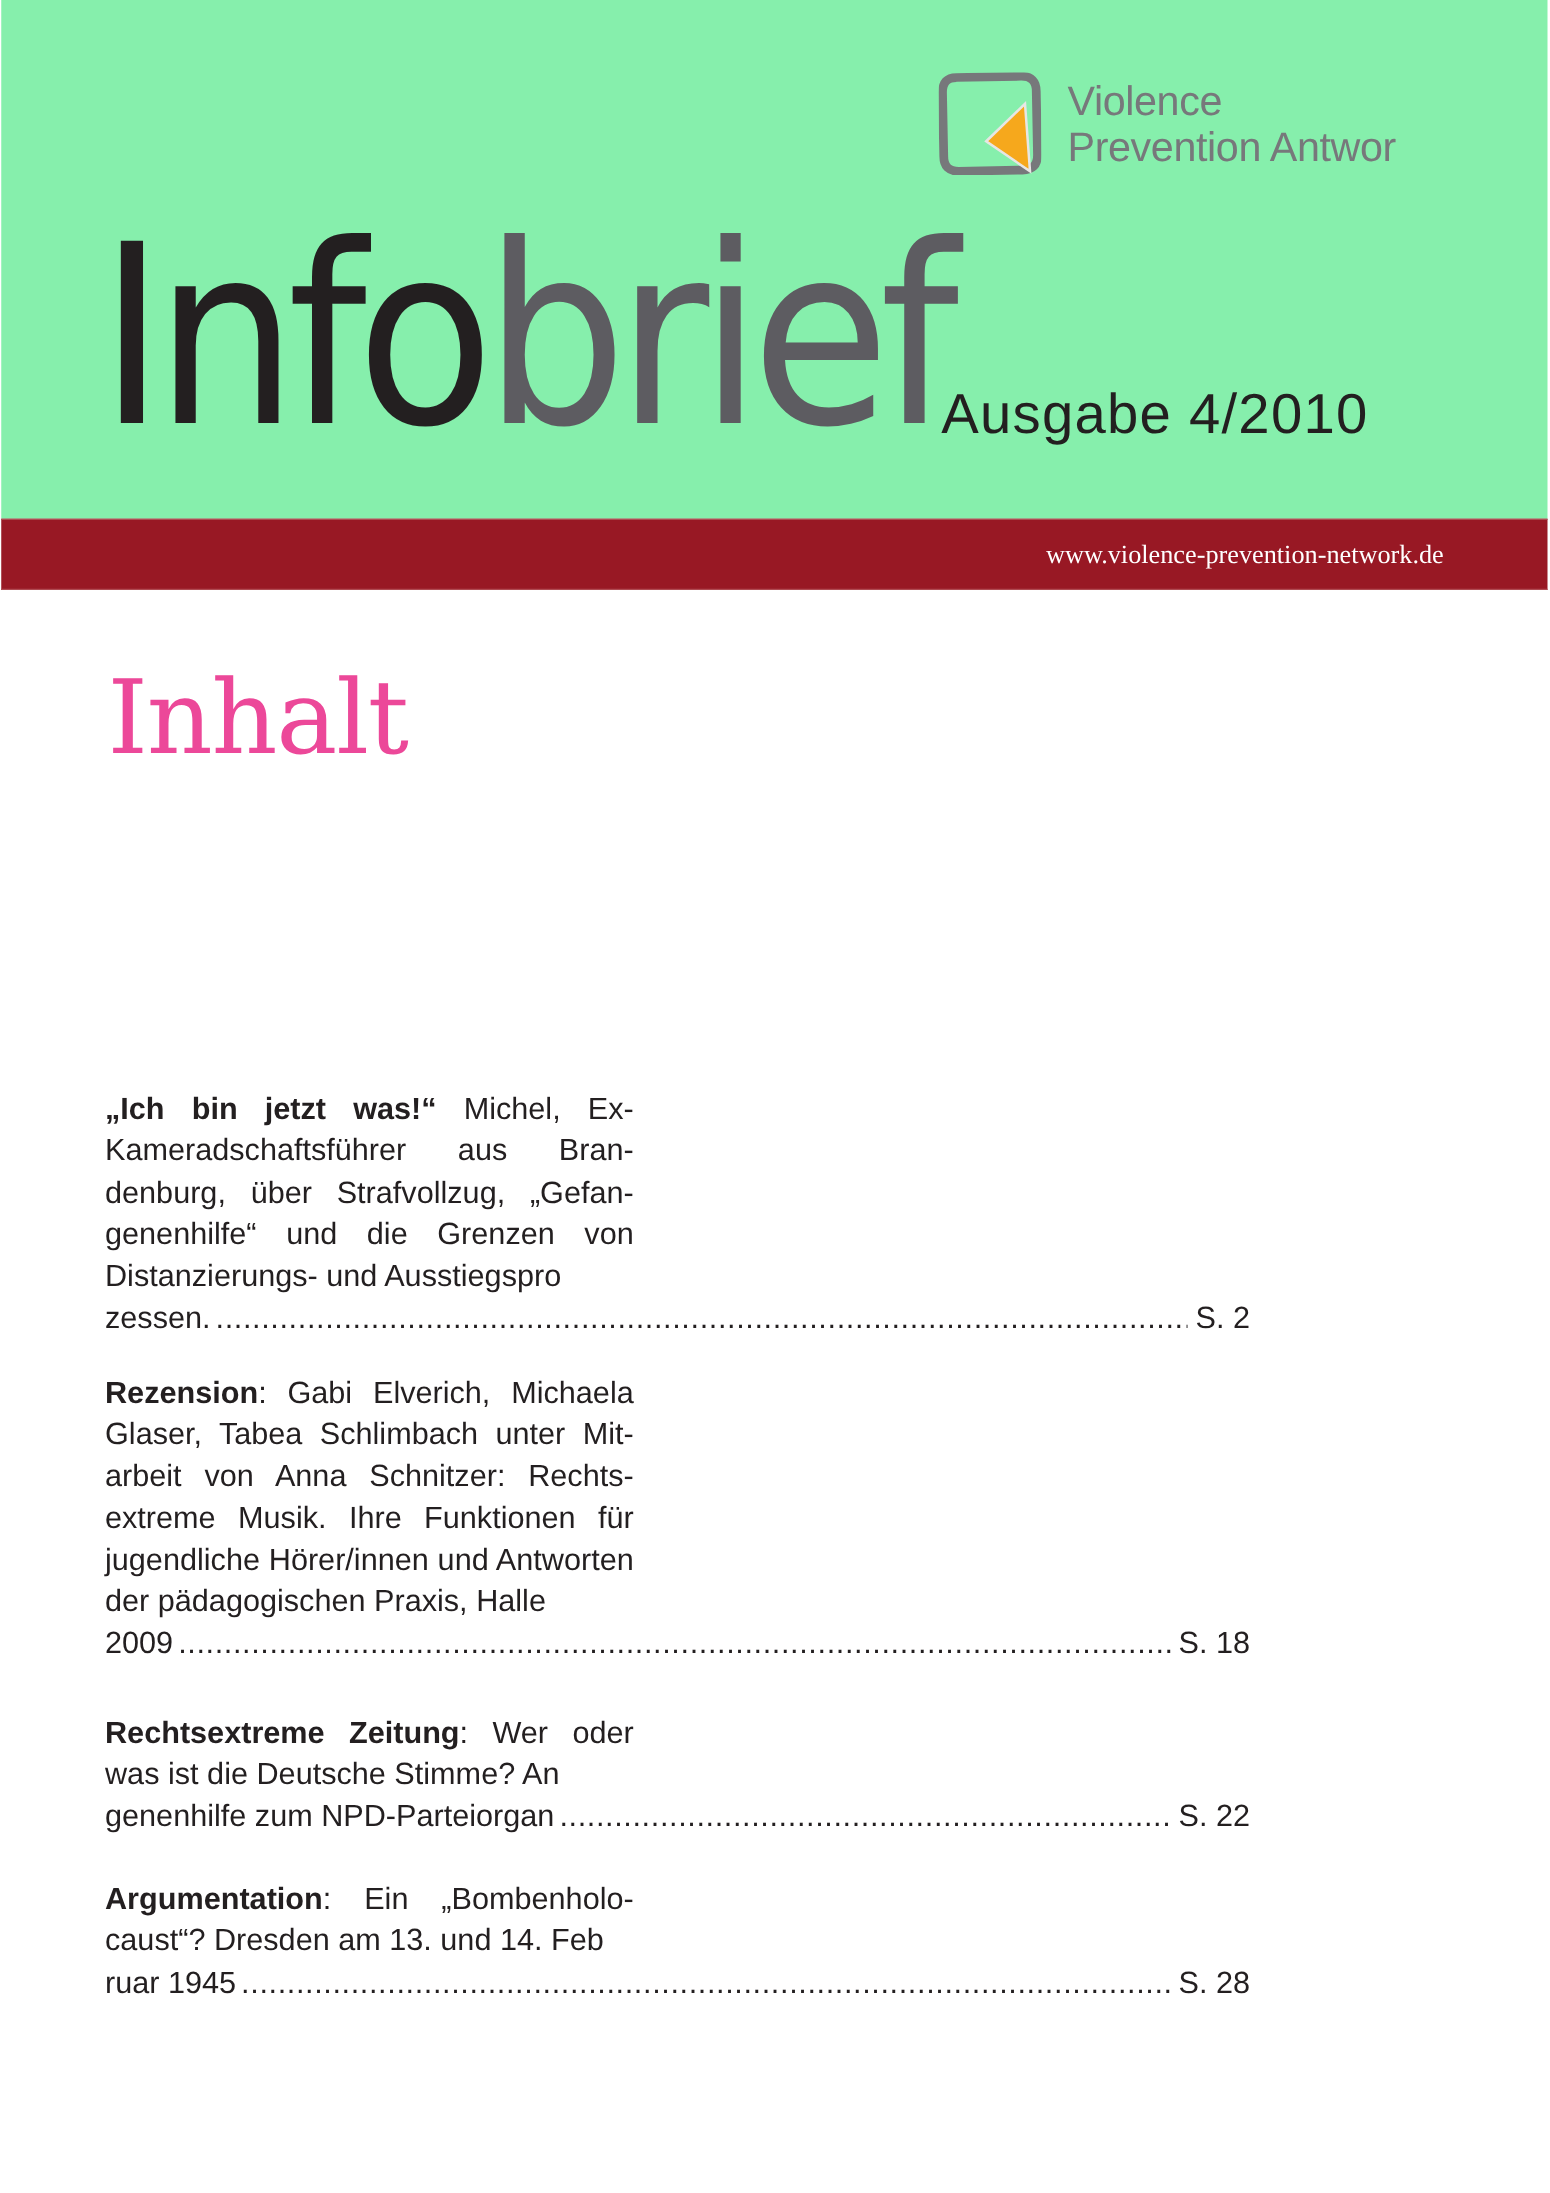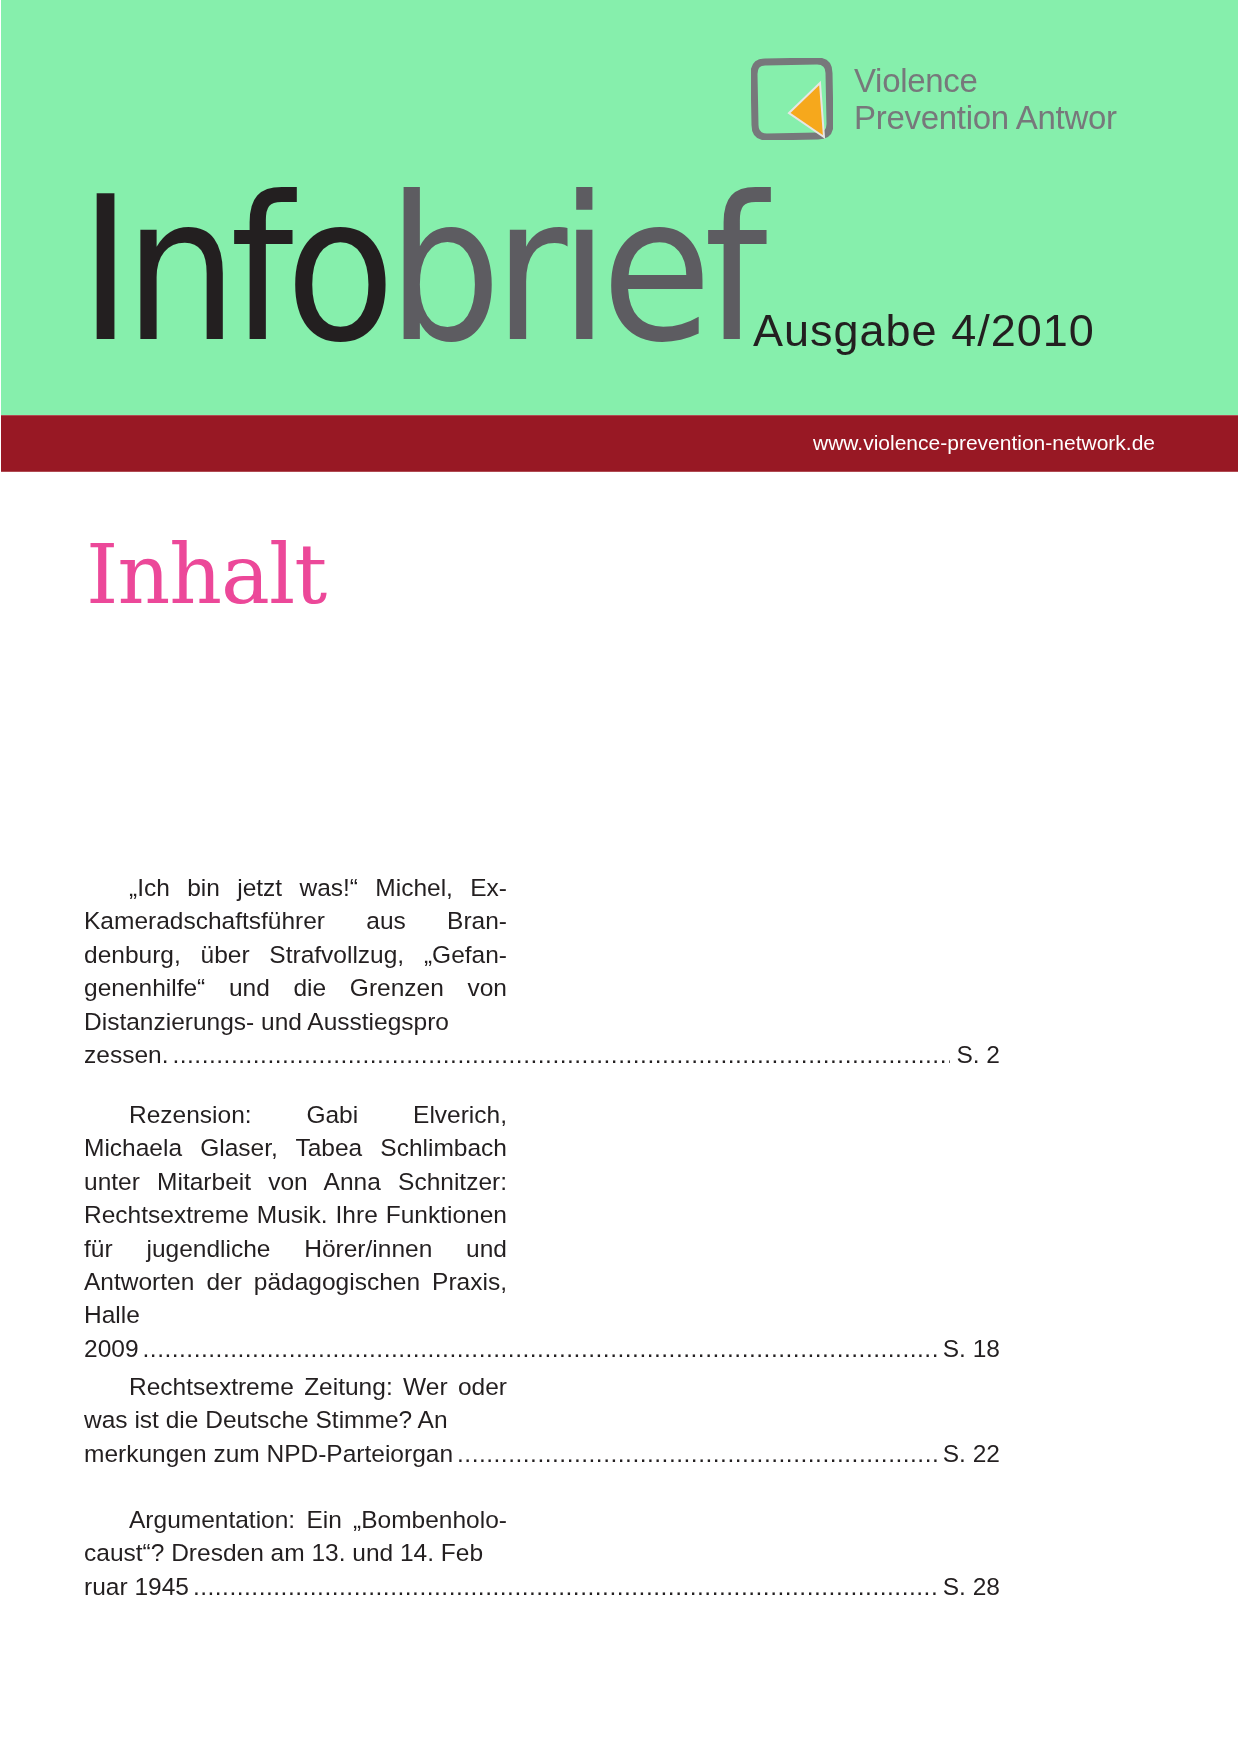--- a/index.html
+++ b/index.html
@@ -76,21 +76,21 @@
       background: #981824;
       border-top: 1px solid #b04a52;
       border-bottom: 1px solid #b04a52;
       box-sizing: border-box;
     }
     .url {
       position: absolute;
       right: 83px;
       top: 15px;
       color: #ffffff;
-      font-family: Liberation Sans, sans-serif;
+      font-family: Liberation Serif, serif;
       font-size: 21px;
       line-height: 24px;
       white-space: nowrap;
     }
     .section-title {
       position: absolute;
       left: 86px;
       top: 530px;
       font-family: "DejaVu Serif", serif;
       font-size: 82px;
@@ -111,21 +111,21 @@
       font-family: "Liberation Sans", sans-serif;
       font-size: 24.5px;
       line-height: 33.4px;
       color: #231f20;
     }
     .toc-text {
       width: 423px;
       text-align: justify;
       hyphens: manual;
     }
-    .toc-text b { font-weight: normal; margin-left: 45px; }
+    .toc-text b { font-weight: bold; }
     .toc-last {
       display: flex;
       align-items: flex-end;
       width: 916px;
       white-space: nowrap;
     }
     .toc-last .lead { flex: 0 0 auto; }
     .toc-last .dots {
       flex: 1 1 auto;
       overflow: hidden;
@@ -181,21 +181,21 @@
     <div class="toc-last">
       <span class="lead">2009</span>
       <span class="dots"></span>
       <span class="page">S. 18</span>
     </div>
   </div>
 
   <div class="toc-entry" style="top: 1370px;">
     <div class="toc-text"><b>Rechtsextreme Zeitung</b><span>: Wer oder was ist die Deutsche Stimme? An­</span></div>
     <div class="toc-last">
-      <span class="lead">merkungen zum NPD-Parteiorgan</span>
+      <span class="lead">genenhilfe zum NPD-Parteiorgan</span>
       <span class="dots"></span>
       <span class="page">S. 22</span>
     </div>
   </div>
 
   <div class="toc-entry" style="top: 1503px;">
     <div class="toc-text"><b>Argumentation</b><span>: Ein „Bombenholo­caust“? Dresden am 13. und 14. Feb­</span></div>
     <div class="toc-last">
       <span class="lead">ruar 1945</span>
       <span class="dots"></span>

